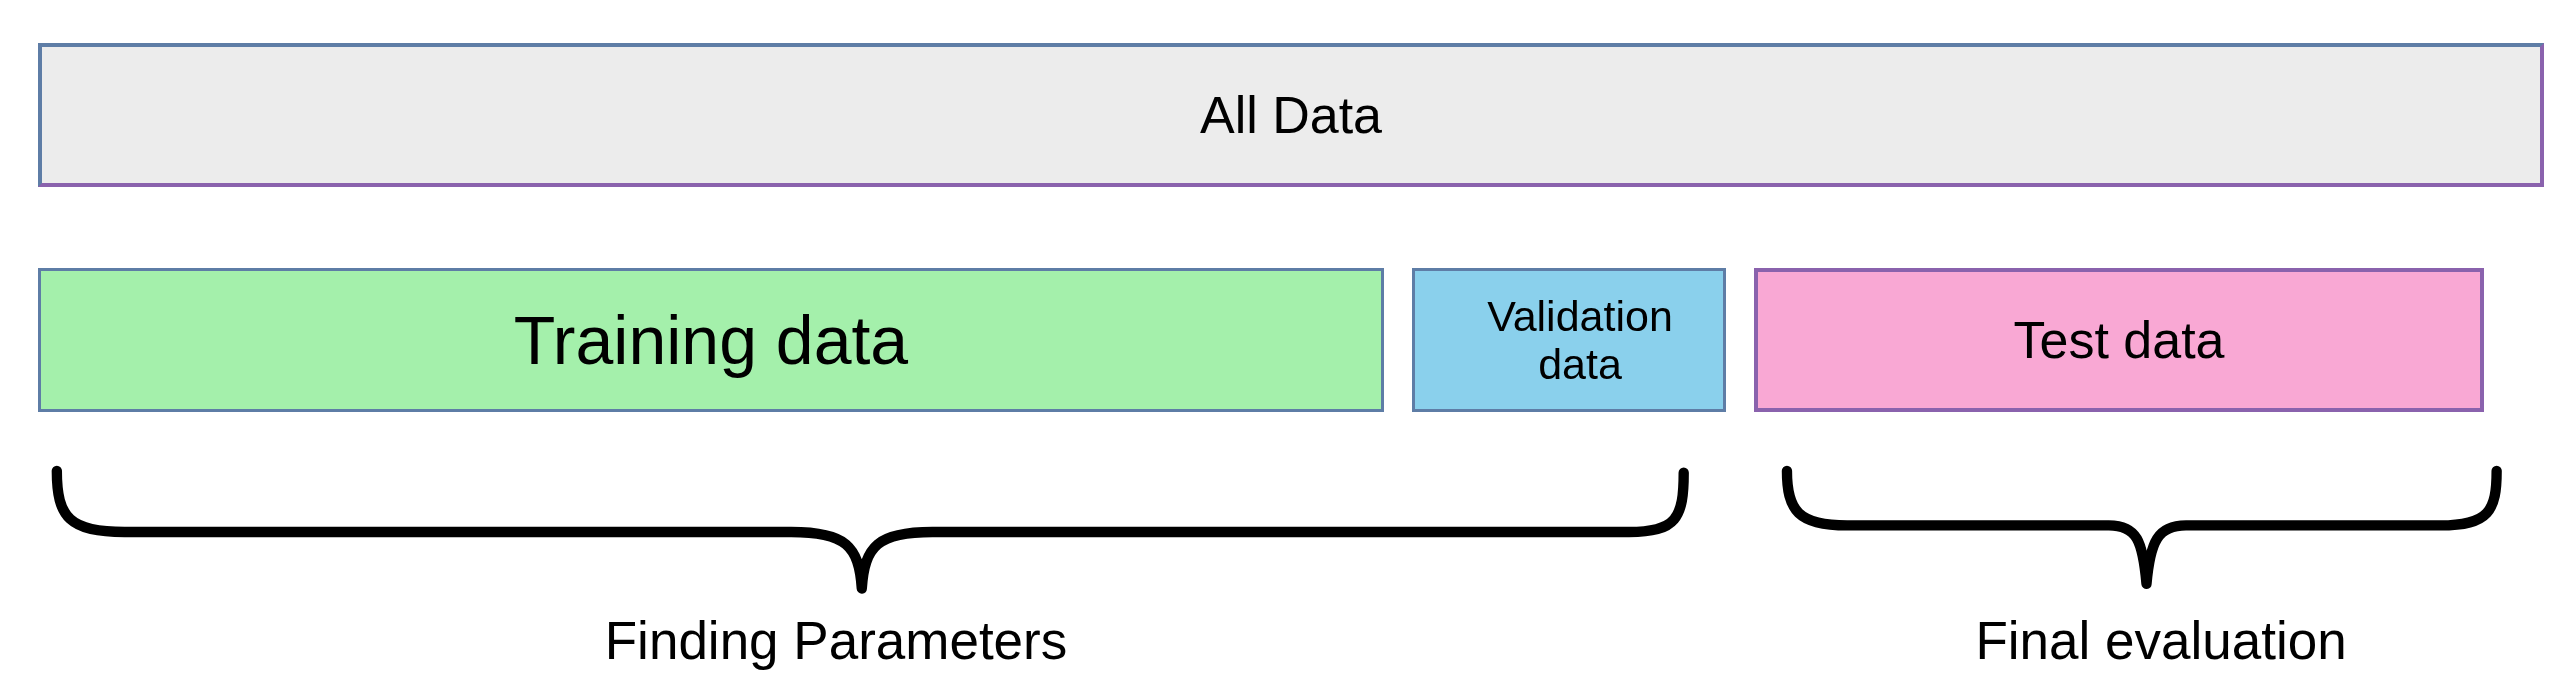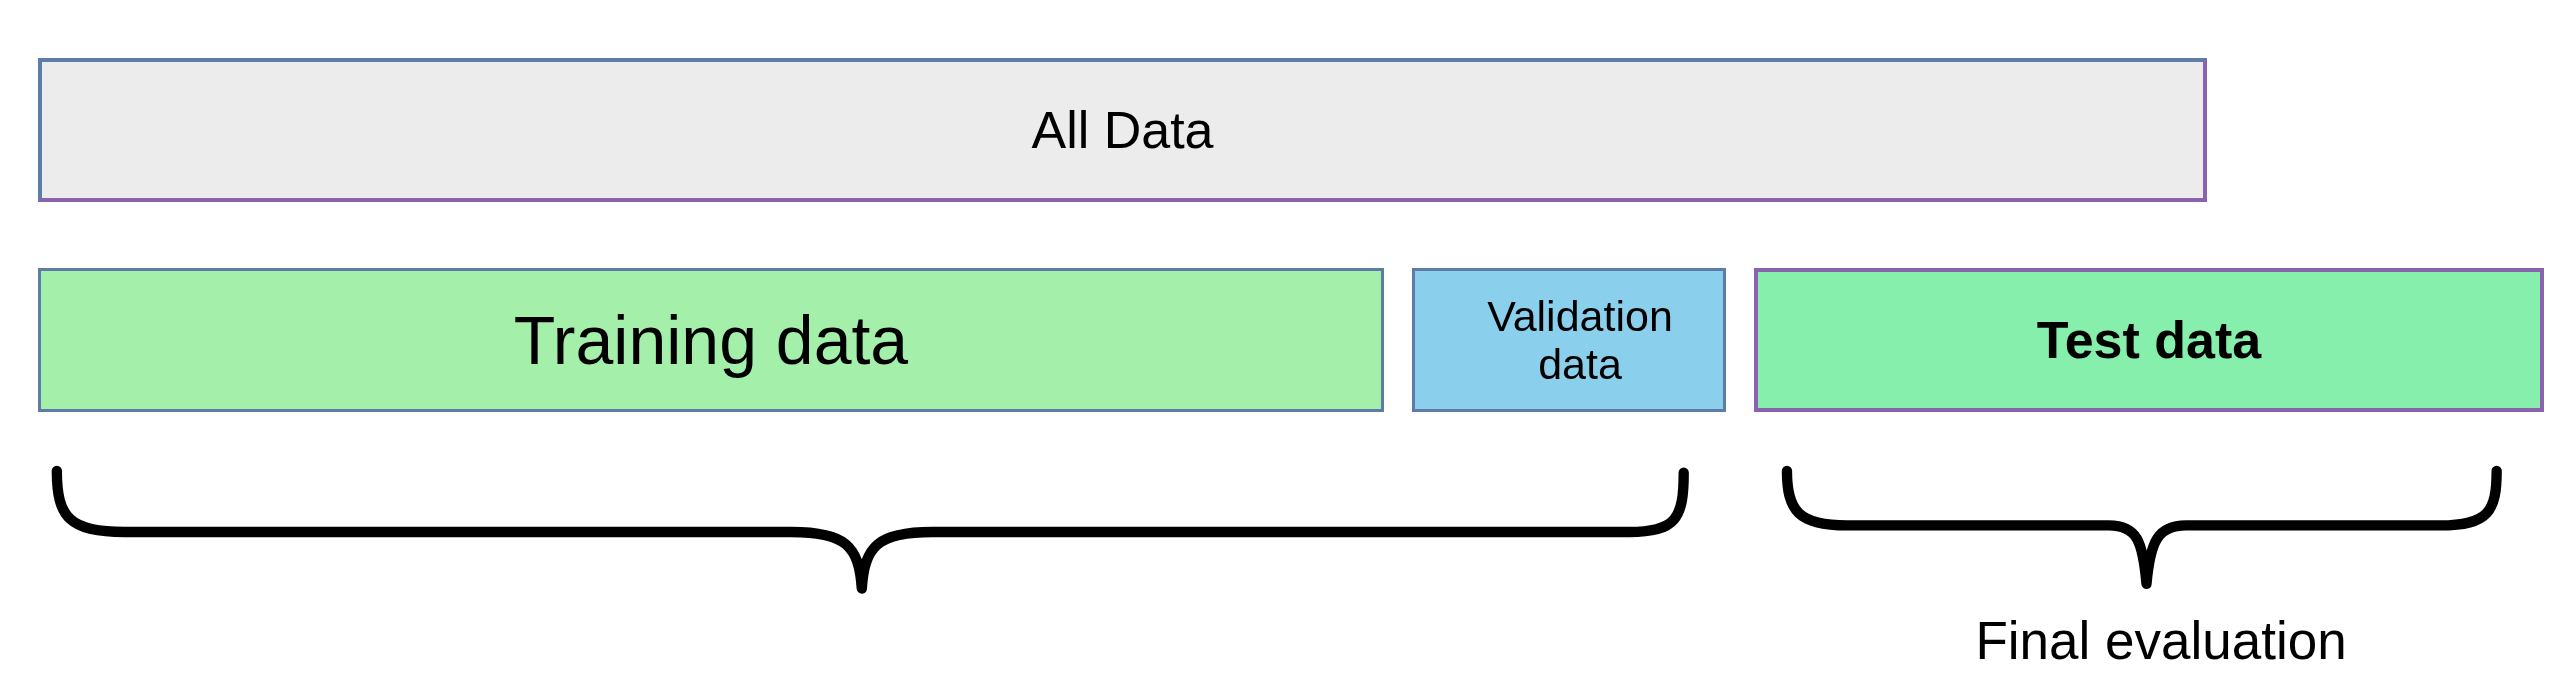--- a/index.html
+++ b/index.html
@@ -32,22 +32,22 @@
     align-items: center;
     justify-content: center;
     text-align: center;
     color: #000000;
     line-height: 1.12;
   }
 
   
   #box-all-data {
     left: 38px;
-    top: 58px;
-    width: 2169px;
+    top: 43px;
+    width: 2506px;
     height: 144px;
     background: #ececec;
     border-top: 4.7px solid #5e7da6;
     border-left: 4.7px solid #5e7da6;
     border-right: 4.7px solid #8a62ad;
     border-bottom: 4.7px solid #8a62ad;
     font-size: 52px;
   }
 
   
@@ -75,26 +75,25 @@
     padding-left: 22px;
   }
   #box-validation .vline {
     display: block;
   }
 
   
   #box-test {
     left: 1754px;
     top: 268px;
-    width: 790px;
+    width: 730px;
     height: 144px;
-    background: #86efac;
+    background: #f9a8d4;
     border: 4.7px solid #8a62ad;
     font-size: 52px;
-    font-weight: bold;
   }
 
   
   .brace-svg {
     position: absolute;
     overflow: visible;
   }
   #brace-left-svg  { left: 38px;   top: 452px; width: 1657px; height: 160px; }
   #brace-right-svg { left: 1770px; top: 452px; width: 753px;  height: 160px; }
   .brace-path {
@@ -157,17 +156,18 @@
 
   <svg class="brace-svg" id="brace-right-svg" viewBox="0 0 800 170" preserveAspectRatio="none">
     <path class="brace-path" d="M 18,20 C 18,62 30,78 82,78
              L 360,78
              C 390,78 396,95 400,140
              C 404,95 412,78 442,78
              L 712,78
              C 764,78 772,62 772,20"></path>
   </svg>
 
+  <div class="caption" id="caption-finding-parameters">Finding Parameters</div>
 
   <div class="caption" id="caption-final-evaluation">Final evaluation</div>
 
 </div>
 
 
 </body></html>

